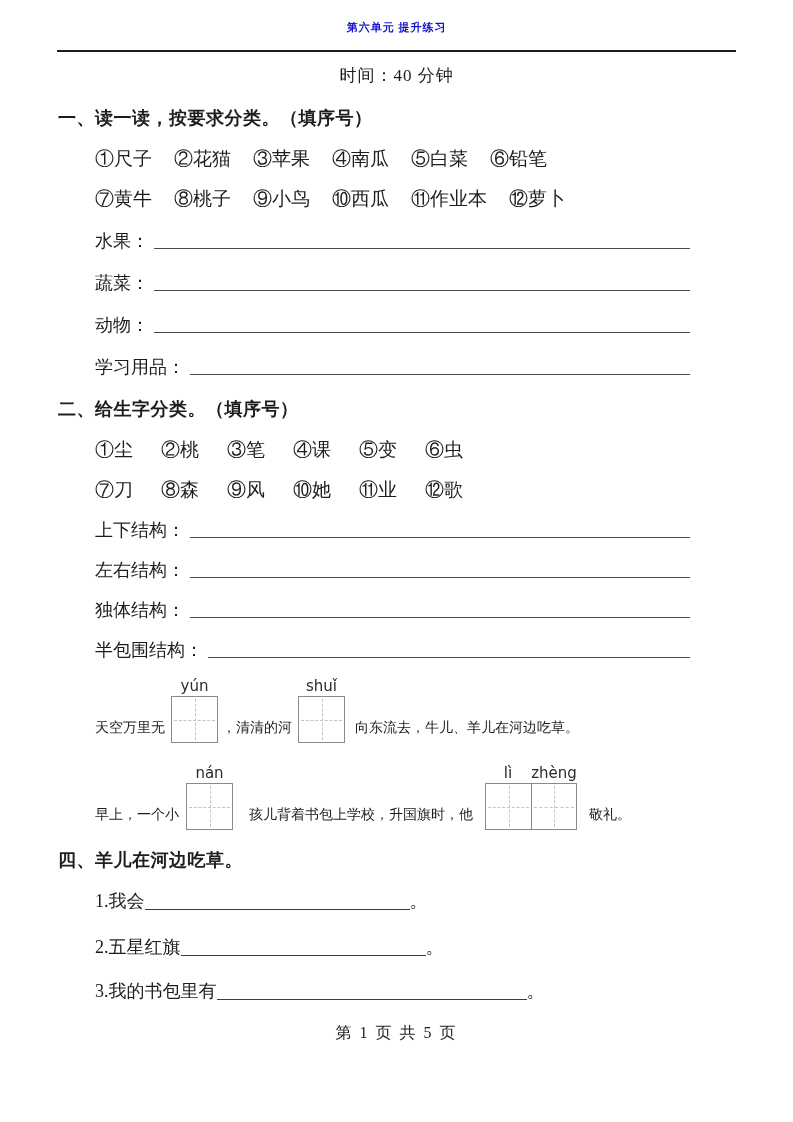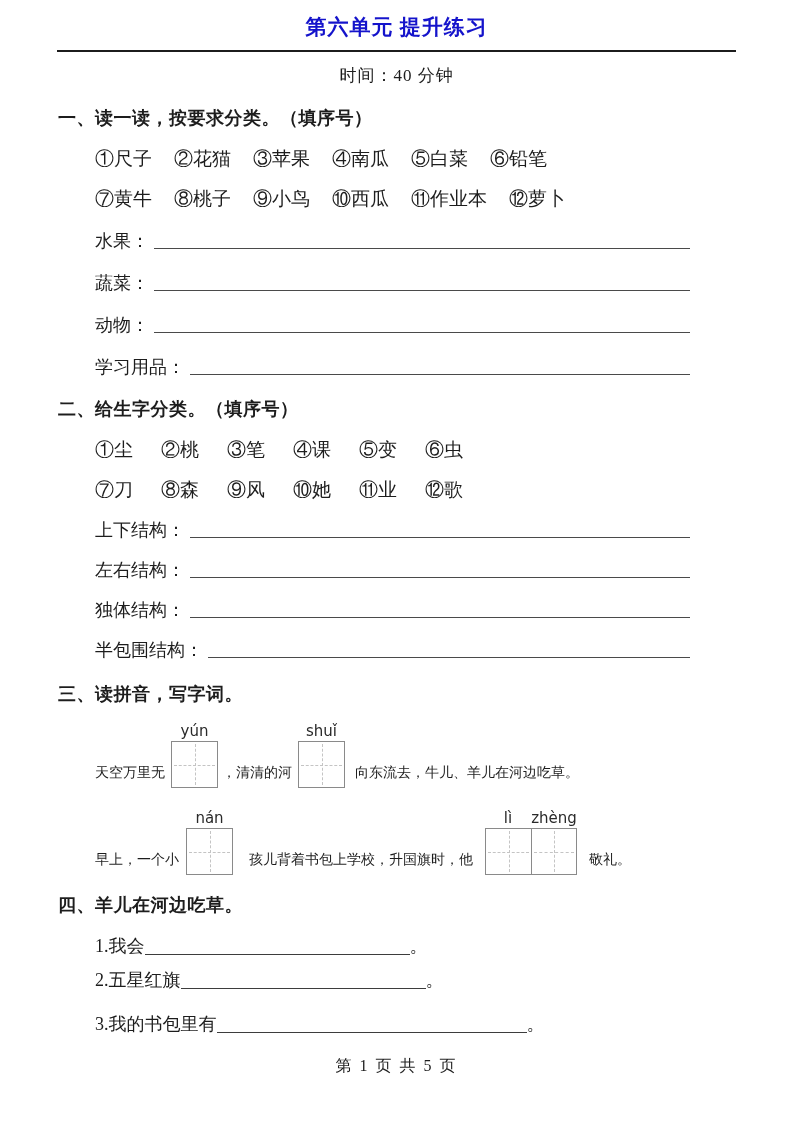--- a/index.html
+++ b/index.html
@@ -11,21 +11,21 @@
     background:#ffffff;
     font-family:"Liberation Serif","DejaVu Serif",serif;
     color:#1d1d1d;
     overflow:hidden;
   }
   .content { padding:0 56px; }
 
   .title {
     padding-top:14px;
     text-align:center;
-    font-size:21px; font-weight:bold;
+    font-size:11px; font-weight:bold;
     color:#1413cb;
     line-height:26px;
     letter-spacing:1px;
   }
   .header-rule {
     margin:10px 1px 0 1px;
     border:none;
     border-top:2px solid #1c1c1c;
   }
   .time-line {
@@ -112,21 +112,21 @@
 
   .s4-item {
     display:flex;
     align-items:flex-end;
     margin-left:39px;
     font-size:18px;
     line-height:27px;
     white-space:nowrap;
   }
   .s4-item.i1 { margin-top:14px; }
-  .s4-item.i2 { margin-top:7px; }
+  .s4-item.i2 { margin-top:19px; }
   .s4-item.i3 { margin-top:17px; }
   .s4-blank {
     border-bottom:1.3px solid #3d3d3d;
     margin-bottom:5px;
   }
   .s4-item.i1 .s4-blank { width:265px; }
   .s4-item.i2 .s4-blank { width:245px; }
   .s4-item.i3 .s4-blank { width:310px; }
 
   .footer {
@@ -208,21 +208,20 @@
     </div>
     <div class="blank-row h40">
       <span class="blank-label">独体结构：</span>
       <span class="blank-line"></span>
     </div>
     <div class="blank-row h40">
       <span class="blank-label">半包围结构：</span>
       <span class="blank-line"></span>
     </div>
 
-    <div class="sec-heading mt18">三、读拼音，写字词。</div>
     <div class="s3-line mt13">
       <span class="s3-txt">天空万里无</span>
       <span class="wbox wb-1">
         <span class="py-row">
             <span>yún</span>
           </span>
         <span class="cells">
             <span class="cell"></span>
           </span>
       </span>

